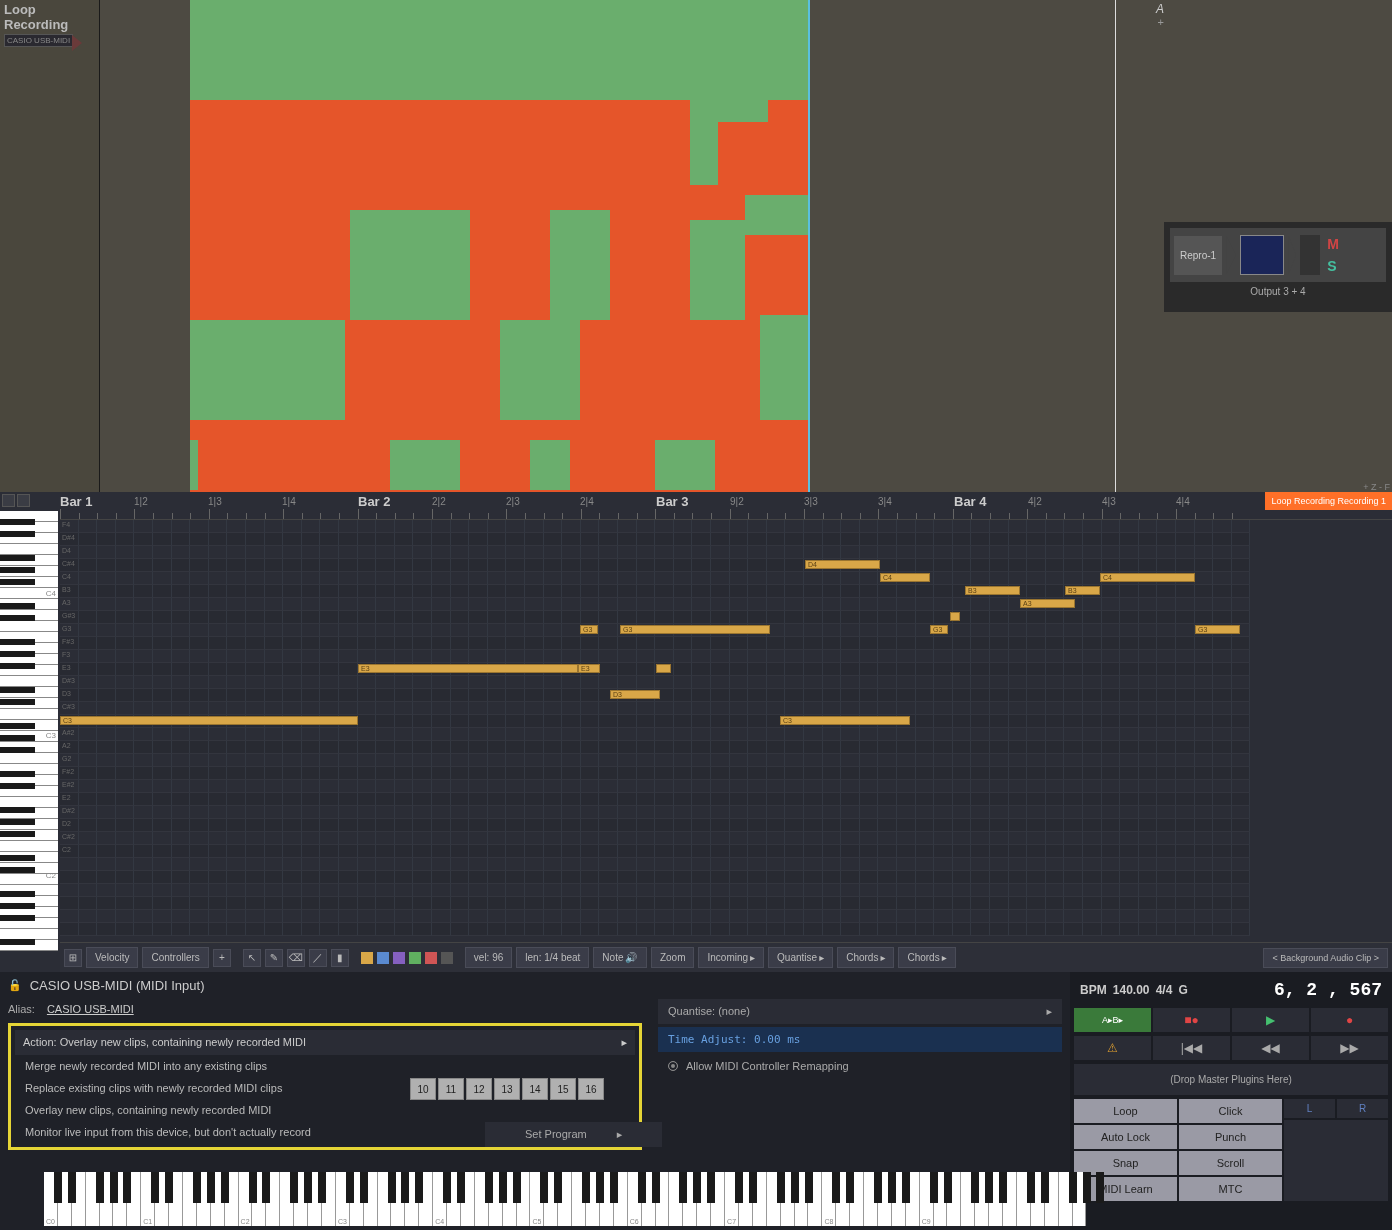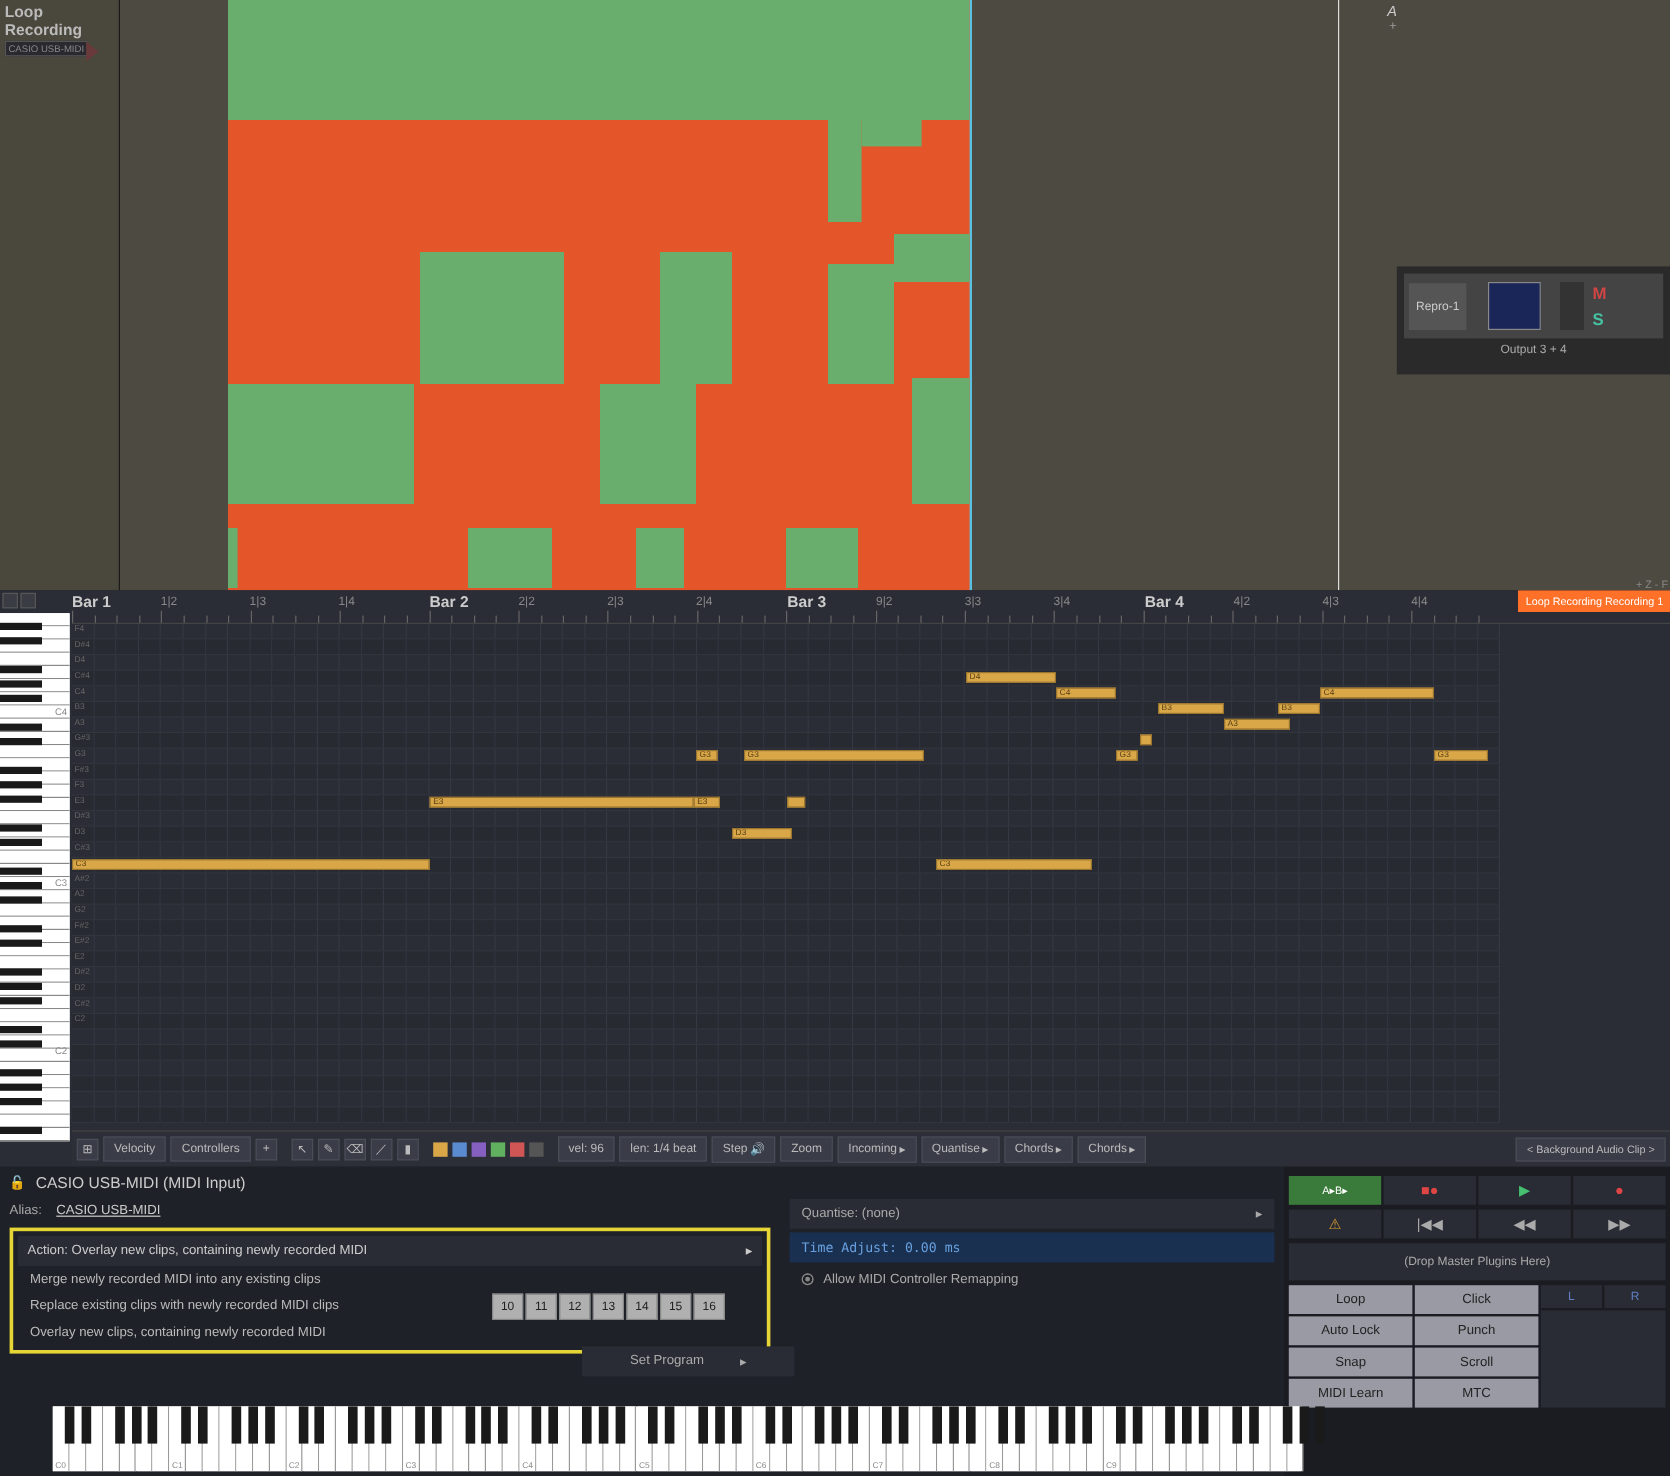--- a/index.html
+++ b/index.html
@@ -2414,21 +2414,21 @@
       <div class="tb-sep"></div>
       <span class="color-sw" style="background:#d9a748"></span>
       <span class="color-sw" style="background:#5a8ad0"></span>
       <span class="color-sw" style="background:#8560c0"></span>
       <span class="color-sw" style="background:#60b060"></span>
       <span class="color-sw" style="background:#d05555"></span>
       <span class="color-sw" style="background:#555"></span>
       <div class="tb-sep"></div>
       <div class="tb-btn">vel: 96</div>
       <div class="tb-btn">len: 1/4 beat</div>
-      <div class="tb-btn"><span>Step</span> 🔊</div>
+      <div class="tb-btn"><span>Note</span> 🔊</div>
       <div class="tb-btn">Zoom</div>
       <div class="tb-btn"><span>Incoming</span> ▸</div>
       <div class="tb-btn"><span>Quantise</span> ▸</div>
       <div class="tb-btn"><span>Chords</span> ▸</div>
       <div class="tb-btn"><span>Chords</span> ▸</div>
       <div style="flex:1"></div>
       <div class="tb-btn" style="font-size:9px">&lt; Background Audio Clip &gt;</div>
     </div>
   </div>
 </div>
@@ -2446,20 +2446,21 @@
           <span style="text-decoration:underline;color:#ccc">CASIO USB-MIDI</span>
         </div>
         <div class="action-box">
           <div class="action-header">
             <span>Action: Overlay new clips, containing newly recorded MIDI</span>
               <span>▸</span>
           </div>
           <div class="action-item">Merge newly recorded MIDI into any existing clips</div>
           <div class="action-item">Replace existing clips with newly recorded MIDI clips</div>
           <div class="action-item">Overlay new clips, containing newly recorded MIDI</div>
+          <div class="action-item">Monitor live input from this device, but don't actually record</div>
         </div>
       </div>
       <div class="props-right">
         <div class="quant-row">
           <span><span>Quantise:</span> <span>(none)</span></span>
             <span>▸</span>
         </div>
         <div class="time-adj">Time Adjust: 0.00 ms</div>
         <div class="opt-row">
             <span class="radio on"></span>
@@ -2615,20 +2616,24 @@
         <div class="pw-lbl" style="left:391.2px">C4</div>
         <div class="pw-lbl" style="left:488.5px">C5</div>
         <div class="pw-lbl" style="left:585.8px">C6</div>
         <div class="pw-lbl" style="left:683.1px">C7</div>
         <div class="pw-lbl" style="left:780.4px">C8</div>
         <div class="pw-lbl" style="left:877.6999999999999px">C9</div>
     </div>
   </div>
 
   <div class="transport">
+    <div class="tp-top">
+      <span><span class="tp-val">BPM</span> &nbsp;<span class="tp-val">140.00</span> &nbsp;<span class="tp-val">4/4</span> &nbsp;<span class="tp-val">G</span></span>
+      <span class="tp-bigtime">6, 2 , 567</span>
+    </div>
     <div class="tp-ctrls">
       <div class="tp-btn ab">A▸B▸</div>
       <div class="tp-btn rec">■●</div>
       <div class="tp-btn play">▶</div>
       <div class="tp-btn rec">●</div>
     </div>
     <div class="tp-ctrls">
       <div class="tp-btn" style="color:#e0a030">⚠</div>
       <div class="tp-btn">|◀◀</div>
       <div class="tp-btn">◀◀</div>

